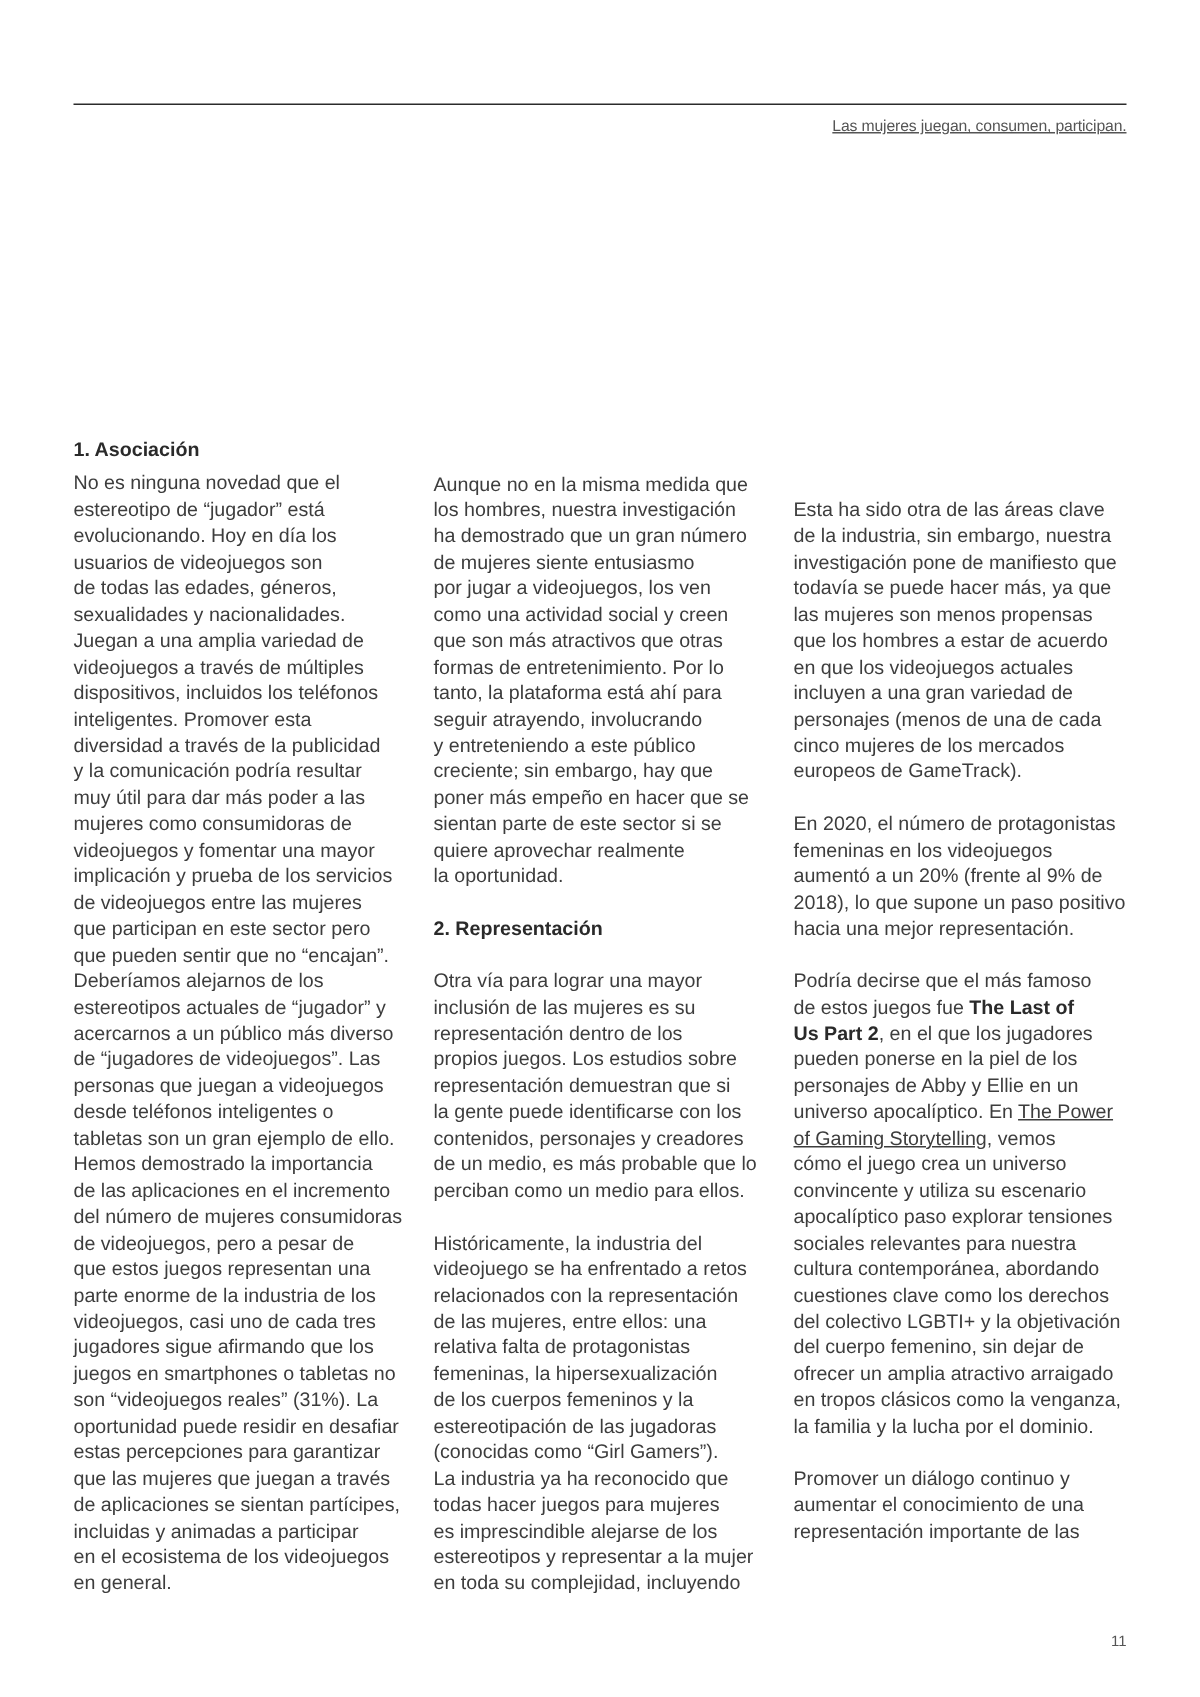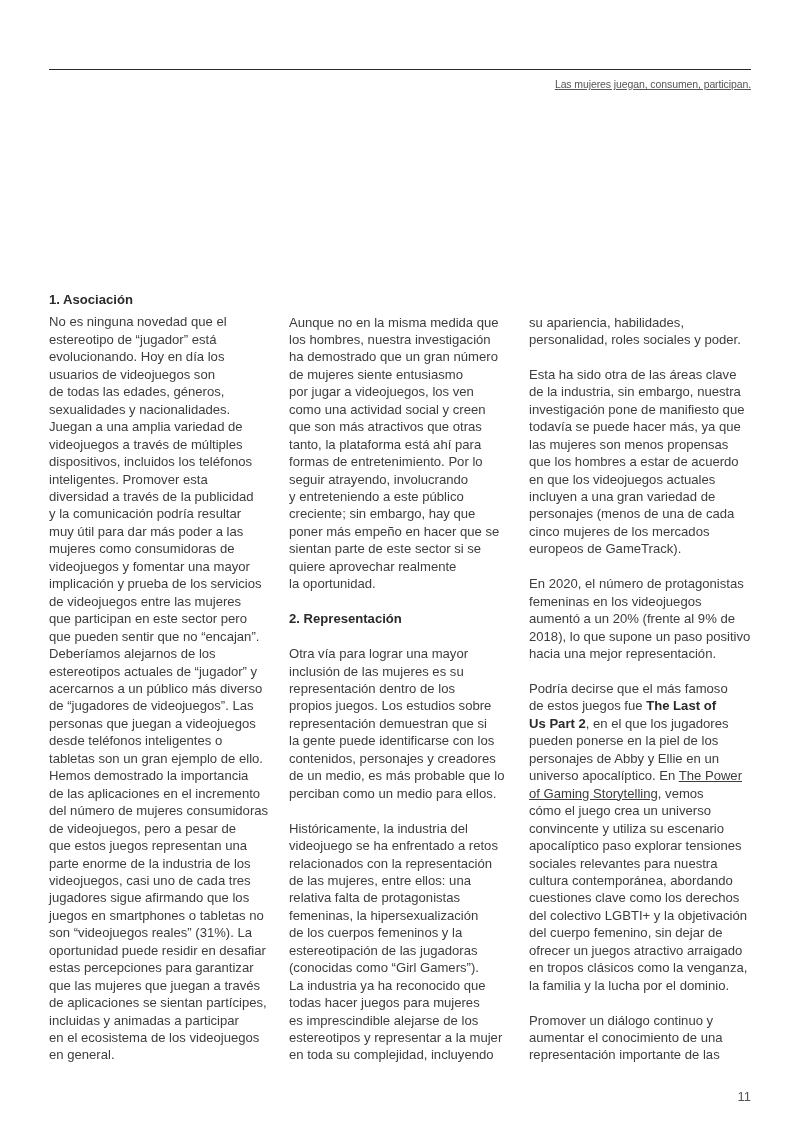--- a/index.html
+++ b/index.html
@@ -26,21 +26,21 @@
   .col2 { left: 289px; top: 313.5px; }
   .col3 { left: 529px; top: 313.5px; }
   .line { display: block; white-space: nowrap; }
   .heading { font-weight: bold; color: #2a2a2a; display: block; white-space: nowrap; }
   .h1 { margin-bottom: 5px; }
   .gap { display: block; height: 17.45px; }
   .bold { font-weight: bold; color: #2a2a2a; }
   .link { text-decoration: underline; color: #3d3d3d; cursor: pointer; margin-top: 36px; }
   .page-number {
     position: absolute; right: 49px; top: 1089px;
-    font-size: 13px; color: #555555;
+    font-size: 10px; color: #555555;
   }
 </style>
 </head>
 <body>
 
 <div class="rule"></div>
 <div class="running-head">Las mujeres juegan, consumen, participan.</div>
 
 <div class="col col1">
   <span class="heading h1">1.  Asociación</span>
@@ -93,22 +93,22 @@
 
 <div class="col col2">
   <div>
     <span class="line">Aunque no en la misma medida que</span>
     <span class="line">los hombres, nuestra investigación</span>
     <span class="line">ha demostrado que un gran número</span>
     <span class="line">de mujeres siente entusiasmo</span>
     <span class="line">por jugar a videojuegos, los ven</span>
     <span class="line">como una actividad social y creen</span>
     <span class="line">que son más atractivos que otras</span>
+    <span class="line">formas de entretenimiento. Por lo</span>
     <span class="line">tanto, la plataforma está ahí para</span>
-    <span class="line">formas de entretenimiento. Por lo</span>
     <span class="line">seguir atrayendo, involucrando</span>
     <span class="line">y entreteniendo a este público</span>
     <span class="line">creciente; sin embargo, hay que</span>
     <span class="line">poner más empeño en hacer que se</span>
     <span class="line">sientan parte de este sector si se</span>
     <span class="line">quiere aprovechar realmente</span>
     <span class="line">la oportunidad.</span>
   </div>
   <span class="gap"></span>
   <span class="heading">2.  Representación</span>
@@ -137,24 +137,20 @@
     <span class="line">(conocidas como “Girl Gamers”).</span>
     <span class="line">La industria ya ha reconocido que</span>
     <span class="line">todas hacer juegos para mujeres</span>
     <span class="line">es imprescindible alejarse de los</span>
     <span class="line">estereotipos y representar a la mujer</span>
     <span class="line">en toda su complejidad, incluyendo</span>
   </div>
 </div>
 
 <div class="col col3">
-  <div>
-    <span class="line">su apariencia, habilidades,</span>
-    <span class="line">personalidad, roles sociales y poder.</span>
-  </div>
   <span class="gap"></span>
   <div>
     <span class="line">Esta ha sido otra de las áreas clave</span>
     <span class="line">de la industria, sin embargo, nuestra</span>
     <span class="line">investigación pone de manifiesto que</span>
     <span class="line">todavía se puede hacer más, ya que</span>
     <span class="line">las mujeres son menos propensas</span>
     <span class="line">que los hombres a estar de acuerdo</span>
     <span class="line">en que los videojuegos actuales</span>
     <span class="line">incluyen a una gran variedad de</span>
@@ -180,21 +176,21 @@
     <span class="line"><span>universo apocalíptico. En </span><span class="link">The Power </span></span>
     <span class="line"><span class="link">of Gaming Storytelling</span><span>, vemos</span></span>
     <span class="line">cómo el juego crea un universo</span>
     <span class="line">convincente y utiliza su escenario</span>
     <span class="line">apocalíptico paso explorar tensiones</span>
     <span class="line">sociales relevantes para nuestra</span>
     <span class="line">cultura contemporánea, abordando</span>
     <span class="line">cuestiones clave como los derechos</span>
     <span class="line">del colectivo LGBTI+ y la objetivación</span>
     <span class="line">del cuerpo femenino, sin dejar de</span>
-    <span class="line">ofrecer un juegos atractivo arraigado</span>
+    <span class="line">ofrecer un amplia atractivo arraigado</span>
     <span class="line">en tropos clásicos como la venganza,</span>
     <span class="line">la familia y la lucha por el dominio.</span>
   </div>
   <span class="gap"></span>
   <div>
     <span class="line">Promover un diálogo continuo y</span>
     <span class="line">aumentar el conocimiento de una</span>
     <span class="line">representación importante de las</span>
   </div>
 </div>

